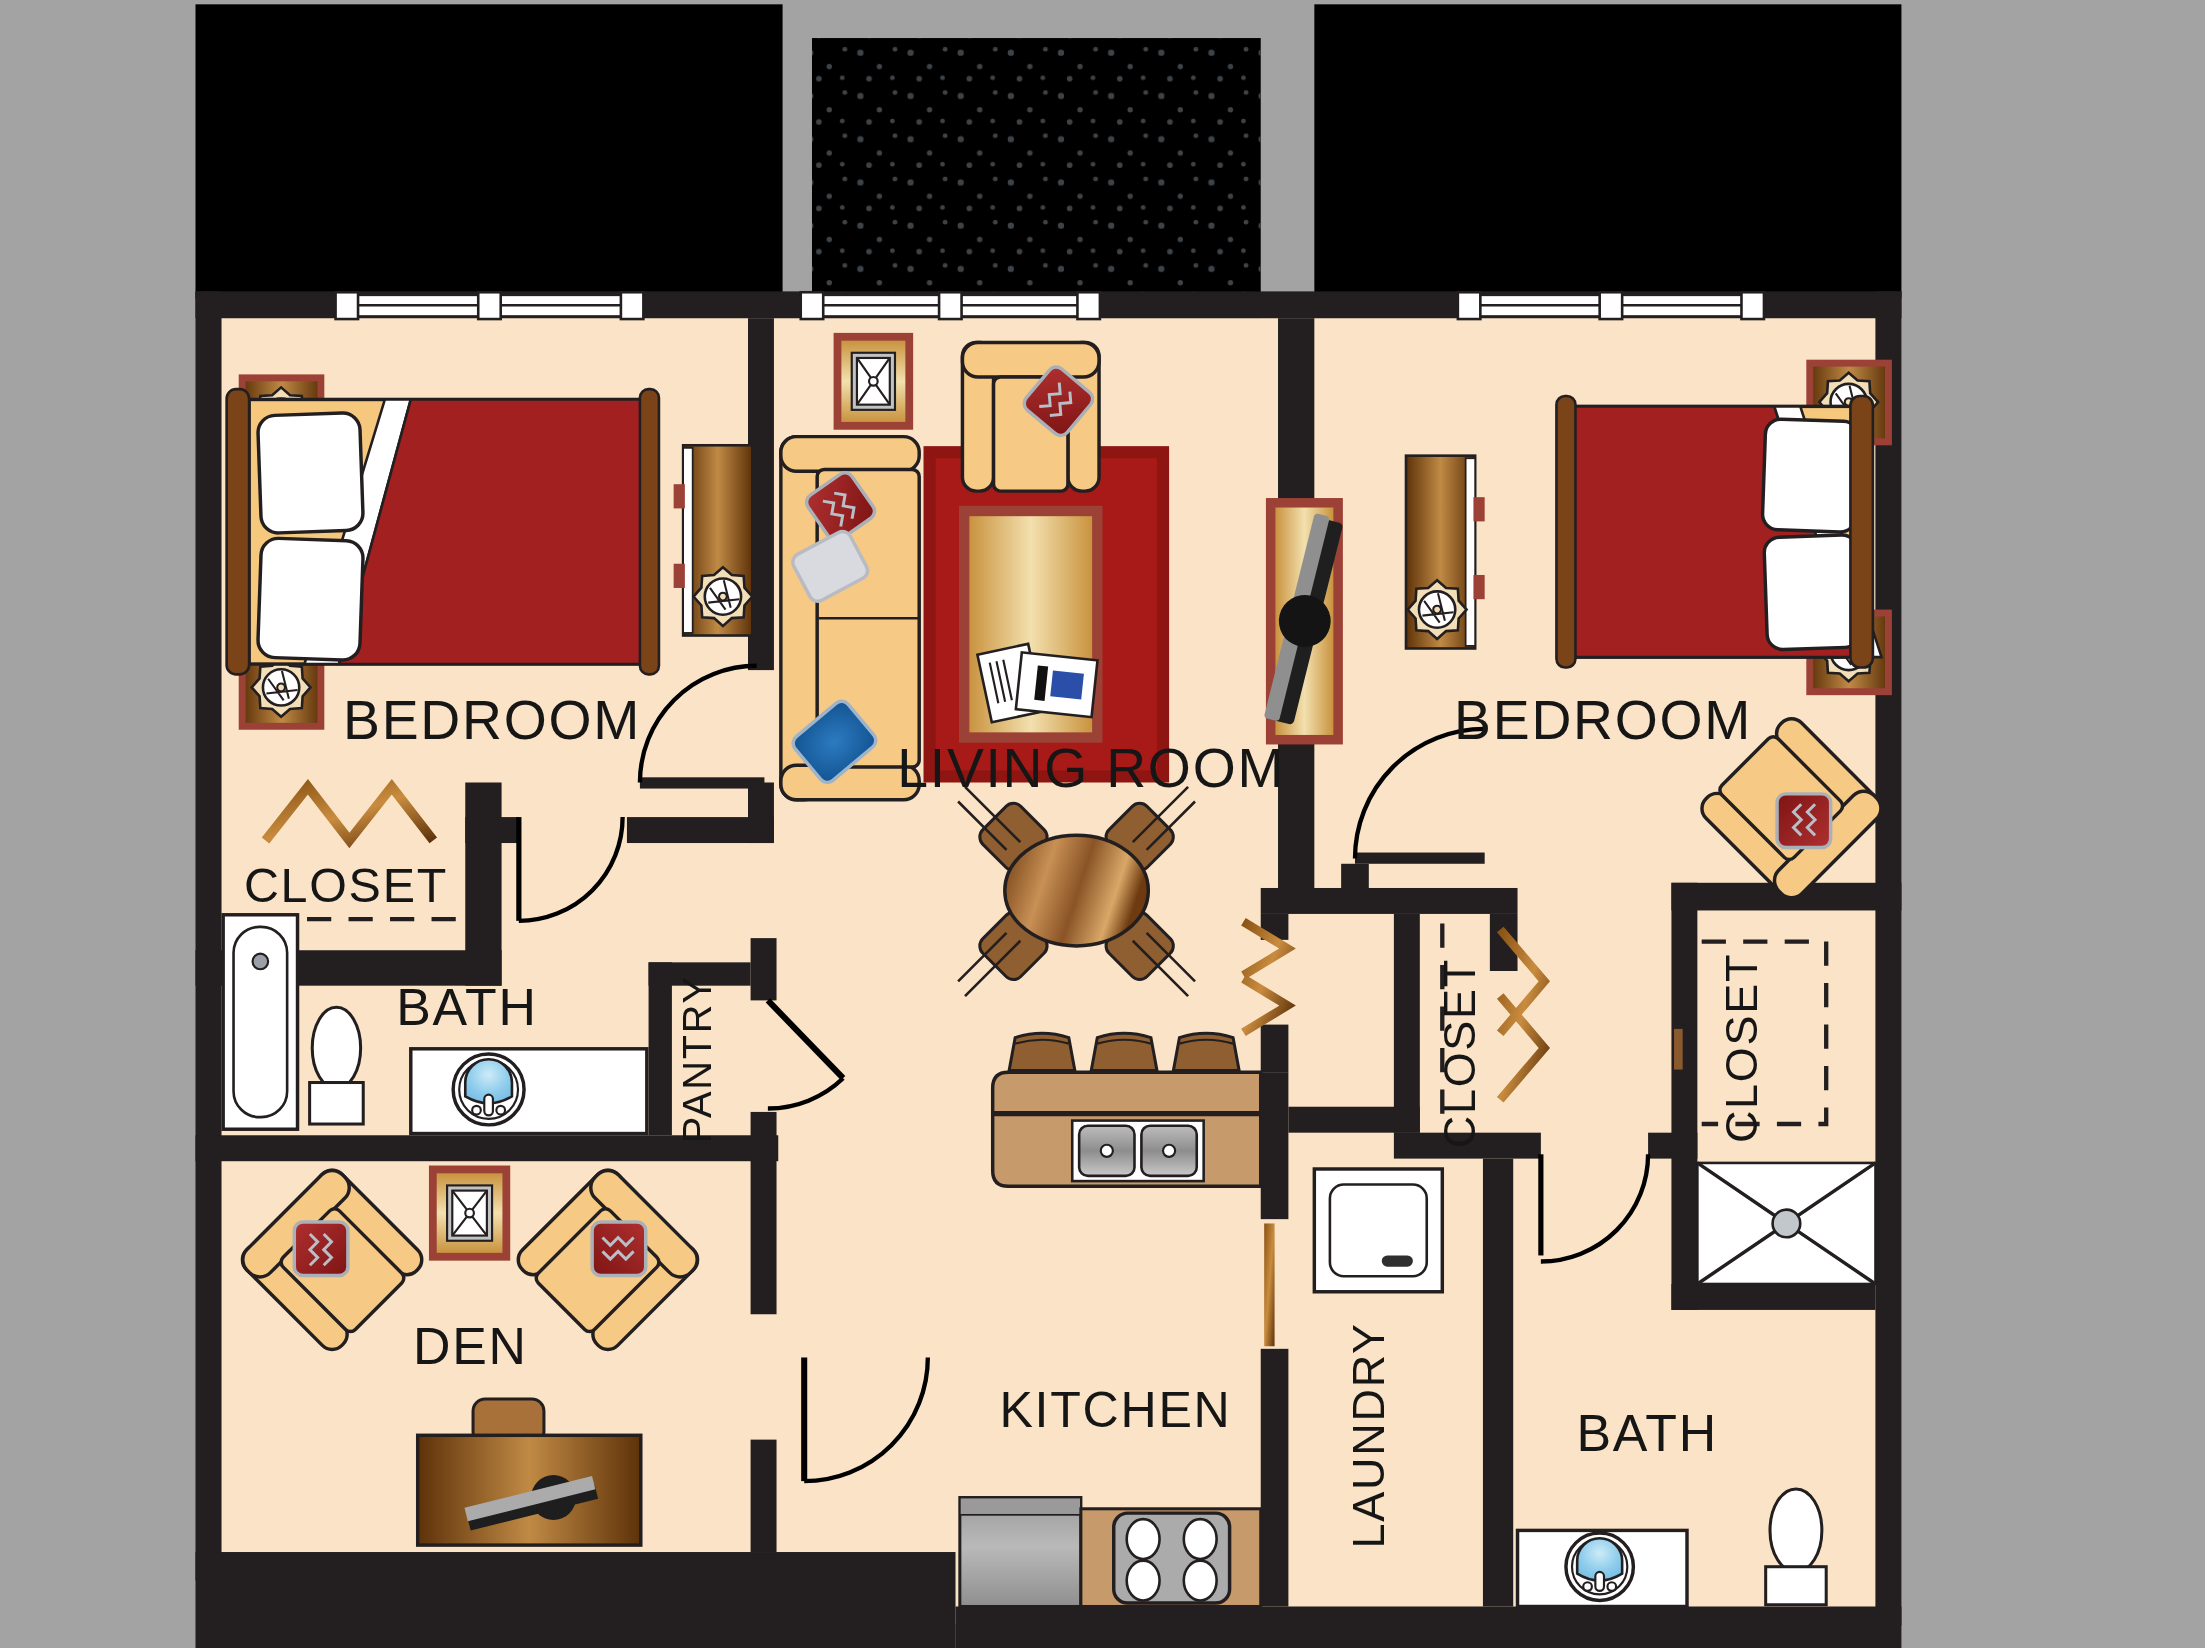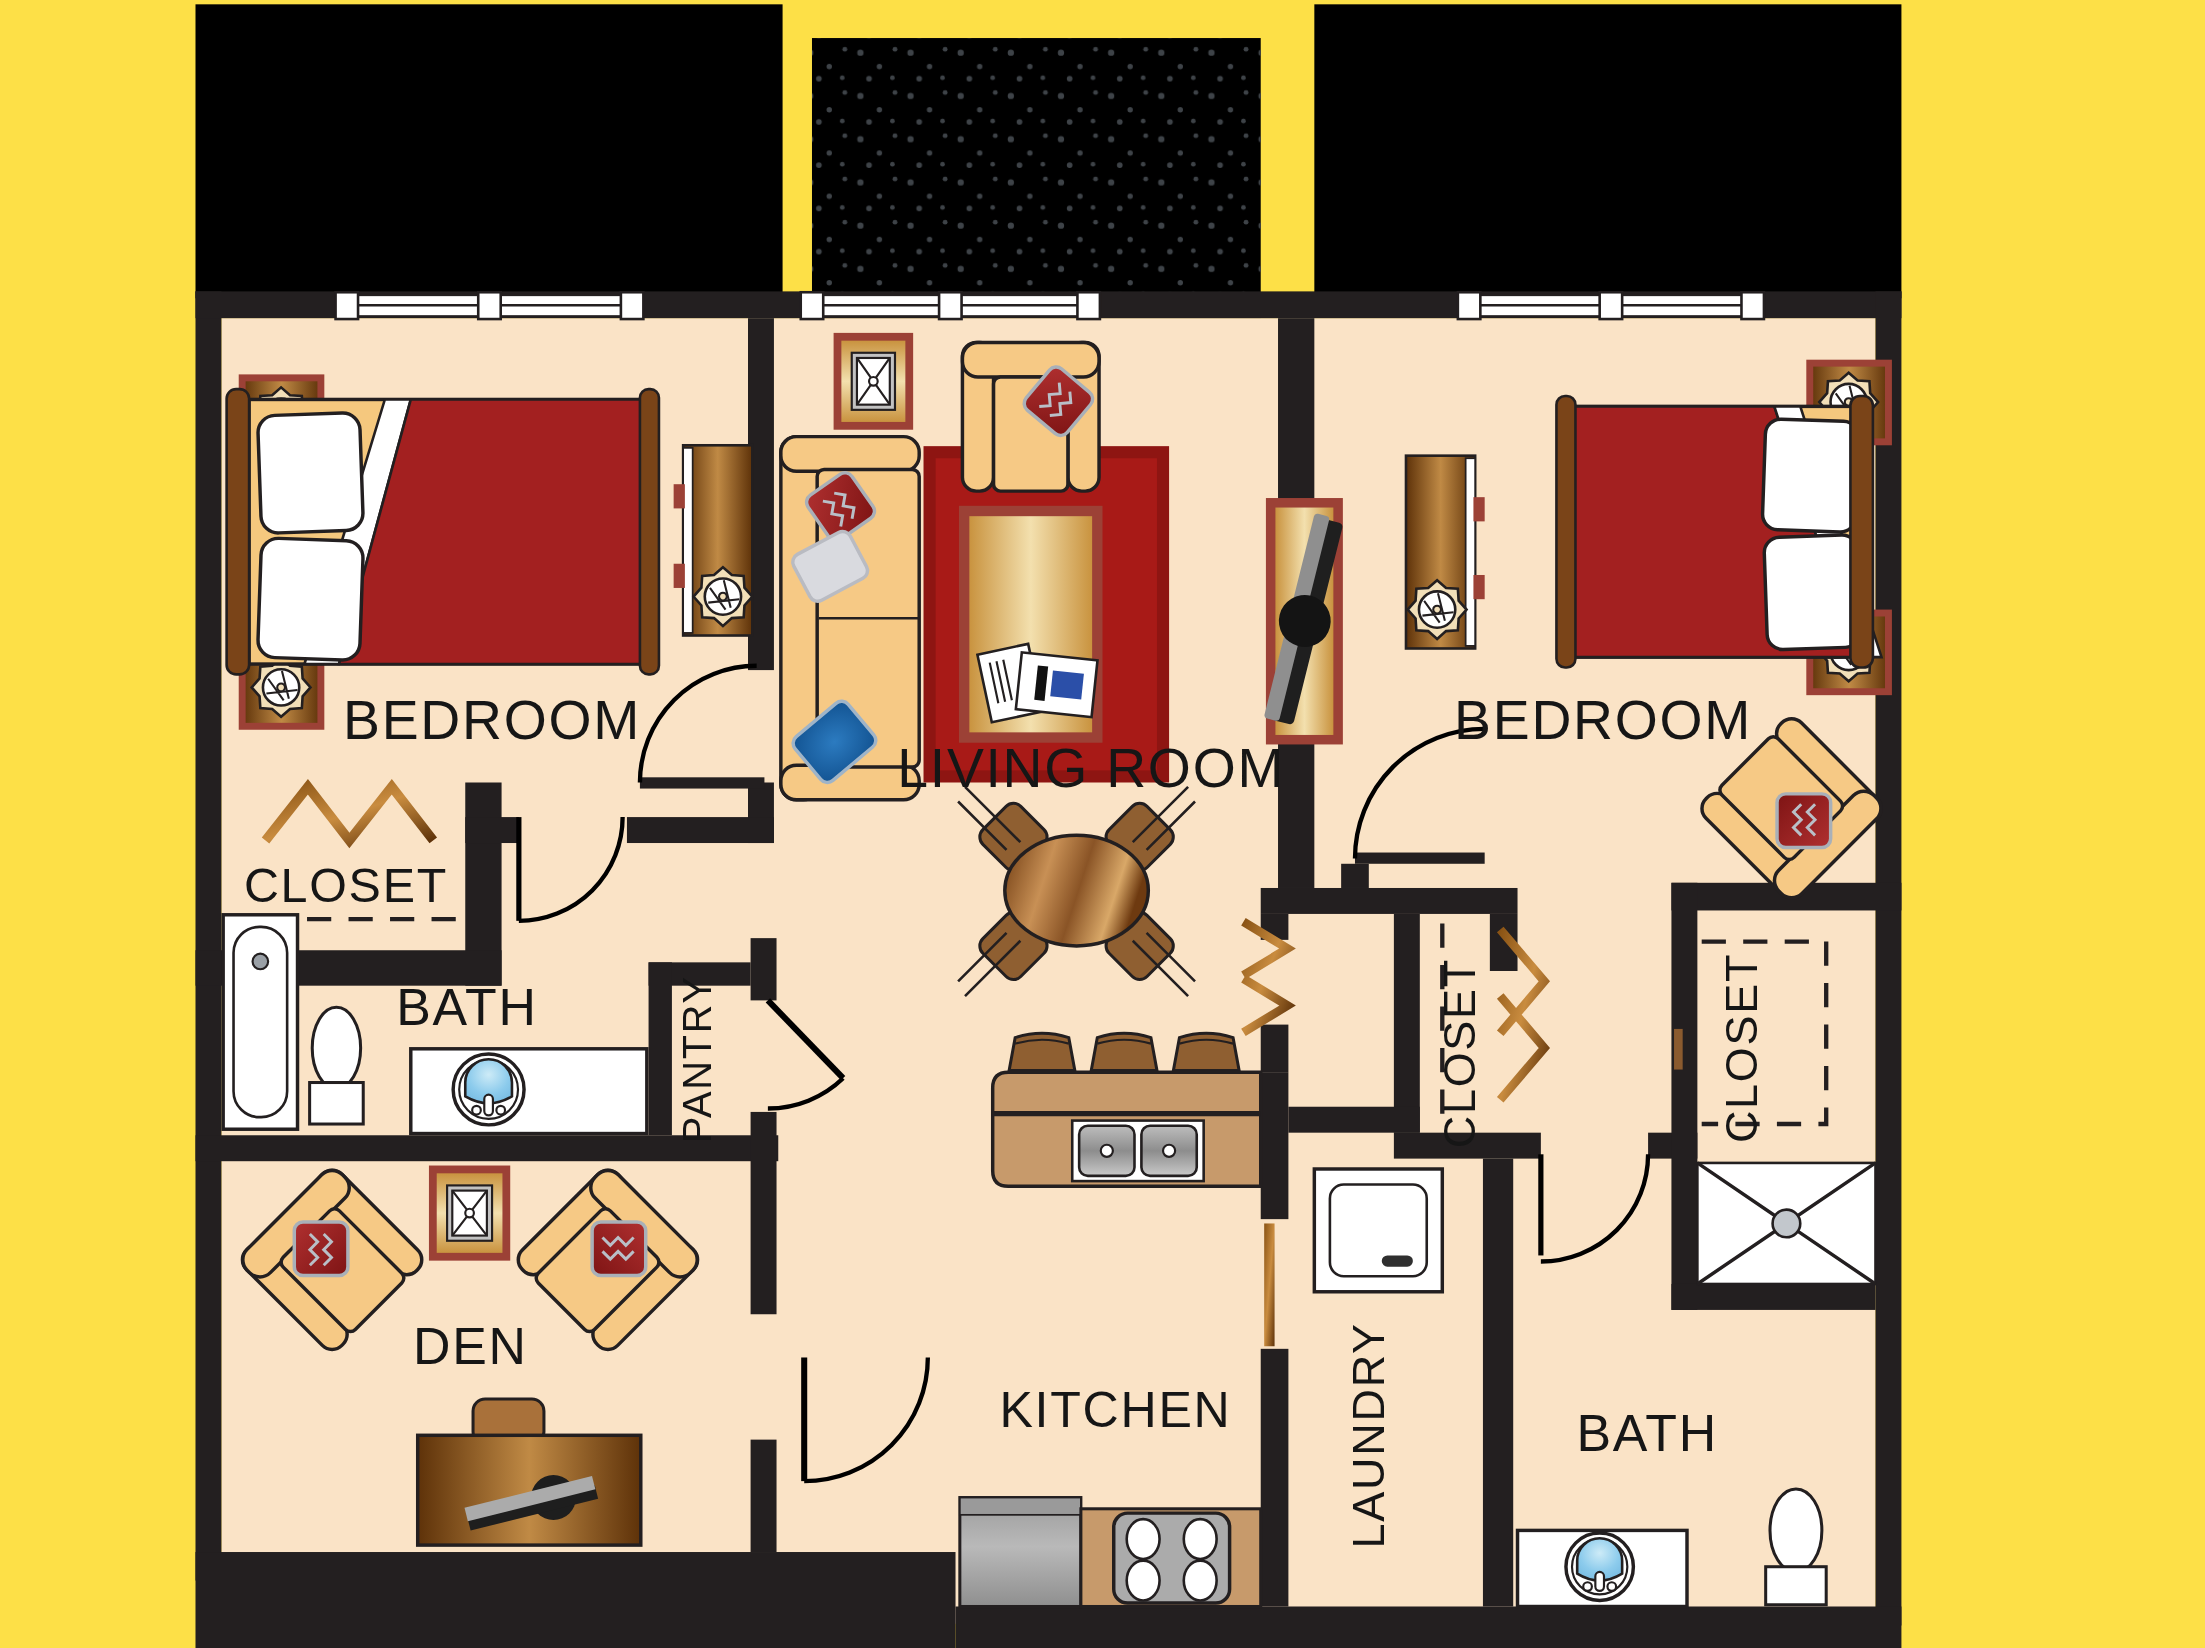--- a/index.html
+++ b/index.html
@@ -1,16 +1,16 @@
 <!DOCTYPE html>
 <html style="font-size:14px"><head>
 <meta charset="utf-8">
 <style>
   html,body{margin:0;padding:0;background:#fff;}
-  .stage{position:relative;width:2205px;height:1648px;background:#fde047;overflow:hidden;}
+  .stage{position:relative;width:2205px;height:1648px;background:#a3a3a3;overflow:hidden;}
   svg{position:absolute;left:0;top:0;}
   text.room-label{
     font-family:"Liberation Sans", sans-serif;
     fill:#161616;
     letter-spacing:2px;
   }
 </style>
 </head>
 <body>
 

